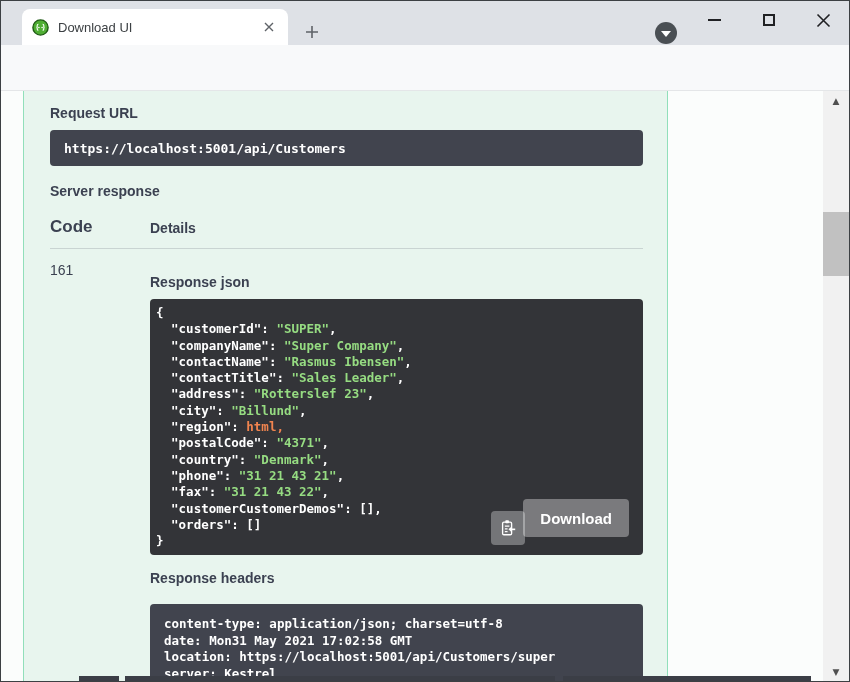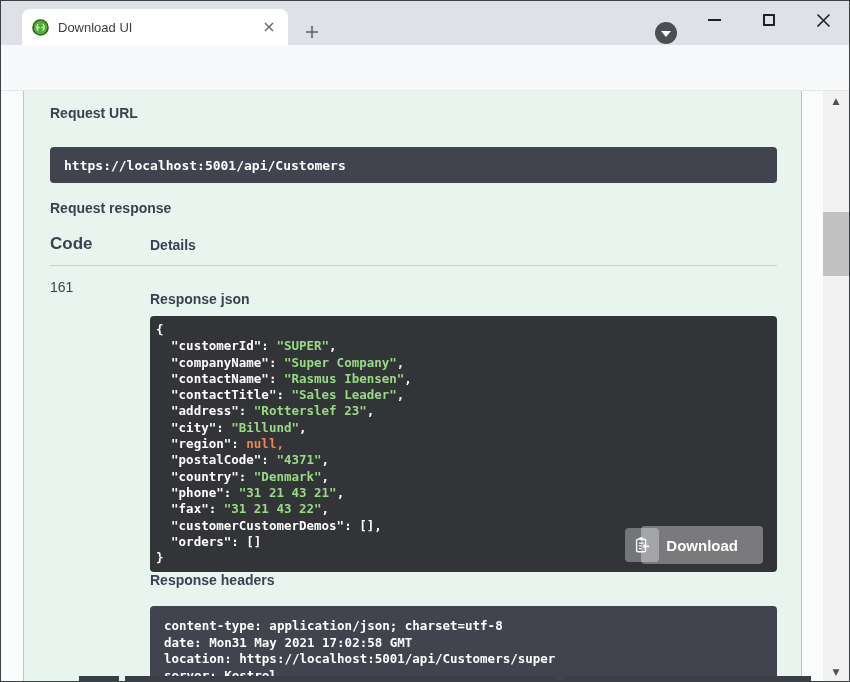--- a/index.html
+++ b/index.html
@@ -46,48 +46,48 @@
   .avatar{position:absolute;left:773px;top:53px;width:28px;height:28px;border-radius:50%;overflow:hidden;
           background:
             radial-gradient(circle at 50% 30%, #d8ab8c 0 34%, transparent 35%),
             linear-gradient(180deg,#e8e3de 0%,#ded7d0 38%,#7a5c49 55%,#6b4a3a 70%,#a5503a 78%,#8f402e 100%);}
   .kebab{position:absolute;left:816px;top:55px;width:24px;height:24px;display:flex;flex-direction:column;
          align-items:center;justify-content:center;gap:3px}
   .kebab i{width:4px;height:4px;border-radius:50%;background:#5f6368;display:block}
 
   
   .content{position:absolute;top:90px;left:0;right:0;bottom:0;background:#fbfdfc;overflow:hidden}
-  .panel{position:absolute;left:22px;width:779px;top:-2px;bottom:0;background:var(--panel-mint);
+  .panel{position:absolute;left:22px;width:645px;top:-2px;bottom:0;background:var(--panel-mint);
          border-left:1px solid rgba(73,204,144,.55);border-right:1px solid rgba(73,204,144,.55);
          padding:16px 24px 0 26px}
   .sec-label{font-size:14px;font-weight:700;color:var(--label-ink)}
-  .url-box{margin-top:26px;height:36px;background:var(--pre-bg);border-radius:4px;display:flex;align-items:center;
+  .url-box{margin-top:9px;height:36px;background:var(--pre-bg);border-radius:4px;display:flex;align-items:center;
            padding:0 14px;color:#fff;font-family:"DejaVu Sans Mono","Liberation Mono",monospace;
            font-weight:700;font-size:13px;white-space:nowrap}
   .srv-label{margin-top:17px}
   .hdr-row{display:flex;margin-top:18px;padding-bottom:11px;border-bottom:1px solid rgba(59,65,81,.18)}
   .code-h{width:100px;font-size:17px;font-weight:700;color:var(--label-ink)}
   .details-h{font-size:14px;font-weight:700;color:var(--label-ink);padding-top:3px}
   .resp-row{display:flex;margin-top:13px}
   .code-cell{width:100px;font-size:14px;color:var(--label-ink)}
   .details-cell{flex:1;min-width:0}
   .sub-label{font-size:14px;font-weight:700;color:var(--label-ink);padding-top:12px;margin-bottom:9px}
   .code-block{position:relative;background:var(--code-bg);border-radius:4px;padding:6px 6px;
               font-family:"DejaVu Sans Mono","Liberation Mono",monospace;font-weight:700;
               font-size:12.5px;line-height:16.3px;color:#fff}
   .code-line{white-space:pre}
   .tok-k{color:#fff}
   .tok-s{color:var(--string-green)}
   .tok-n{color:var(--null-orange)}
   .copy-btn{position:absolute;right:118px;bottom:10px;width:34px;height:34px;border-radius:4px;
             background:rgba(255,255,255,.32);display:flex;align-items:center;justify-content:center;border:none}
-  .download-btn{position:absolute;right:14px;bottom:8px;height:38px;padding:0 25px;border:none;border-radius:4px;
+  .download-btn{position:absolute;right:14px;bottom:18px;height:38px;padding:0 17px;border:none;border-radius:4px;
             background:rgba(255,255,255,.35);color:#fff;font-family:"Liberation Sans",sans-serif;
             font-size:15px;font-weight:700;display:flex;align-items:center}
-  .rh-label{margin-top:0}
+  .rh-label{margin-top:15px}
   .headers-block{margin-top:18px;background:var(--pre-bg);border-radius:4px;padding:12px 14px;
             font-family:"DejaVu Sans Mono","Liberation Mono",monospace;font-weight:700;
             font-size:12.5px;line-height:16.5px;color:#fff}
   .sliver{position:absolute;bottom:0;height:5px;background:#3b3e46}
   .sliver.a{left:78px;width:40px}
   .sliver.b{left:124px;width:430px}
   .sliver.c{left:562px;width:248px}
 
   
   .scrollbar{position:absolute;right:0;top:0;bottom:0;width:26px;background:#f1f1f1}
@@ -186,21 +186,21 @@
         <i></i>
       </span>
   </div>
 
   <div class="content">
     <div class="panel">
 
       <div class="sec-label">Request URL</div>
       <div class="url-box">https://localhost:5001/api/Customers</div>
 
-      <div class="sec-label srv-label">Request response</div>
+      <div class="sec-label srv-label">Server response</div>
 
       <div class="hdr-row">
         <div class="code-h">Code</div>
         <div class="details-h">Details</div>
       </div>
 
       <div class="resp-row">
         <div class="code-cell">161</div>
         <div class="details-cell">
 
@@ -208,21 +208,21 @@
 
           <div class="code-block">
             <div>
                 <div class="code-line"><span class="tok-k">{</span></div>
                 <div class="code-line"><span class="tok-k">  "customerId": </span><span class="tok-s">"SUPER"</span><span class="tok-k">,</span></div>
                 <div class="code-line"><span class="tok-k">  "companyName": </span><span class="tok-s">"Super Company"</span><span class="tok-k">,</span></div>
                 <div class="code-line"><span class="tok-k">  "contactName": </span><span class="tok-s">"Rasmus Ibensen"</span><span class="tok-k">,</span></div>
                 <div class="code-line"><span class="tok-k">  "contactTitle": </span><span class="tok-s">"Sales Leader"</span><span class="tok-k">,</span></div>
                 <div class="code-line"><span class="tok-k">  "address": </span><span class="tok-s">"Rotterslef 23"</span><span class="tok-k">,</span></div>
                 <div class="code-line"><span class="tok-k">  "city": </span><span class="tok-s">"Billund"</span><span class="tok-k">,</span></div>
-                <div class="code-line"><span class="tok-k">  "region": </span><span class="tok-n">null,</span></div>
+                <div class="code-line"><span class="tok-k">  "region": </span><span class="tok-n">html,</span></div>
                 <div class="code-line"><span class="tok-k">  "postalCode": </span><span class="tok-s">"4371"</span><span class="tok-k">,</span></div>
                 <div class="code-line"><span class="tok-k">  "country": </span><span class="tok-s">"Denmark"</span><span class="tok-k">,</span></div>
                 <div class="code-line"><span class="tok-k">  "phone": </span><span class="tok-s">"31 21 43 21"</span><span class="tok-k">,</span></div>
                 <div class="code-line"><span class="tok-k">  "fax": </span><span class="tok-s">"31 21 43 22"</span><span class="tok-k">,</span></div>
                 <div class="code-line"><span class="tok-k">  "customerCustomerDemos": [],</span></div>
                 <div class="code-line"><span class="tok-k">  "orders": []</span></div>
                 <div class="code-line"><span class="tok-k">}</span></div>
               </div>
             <button class="copy-btn">
               <svg width="18" height="18" viewBox="0 0 20 20">

